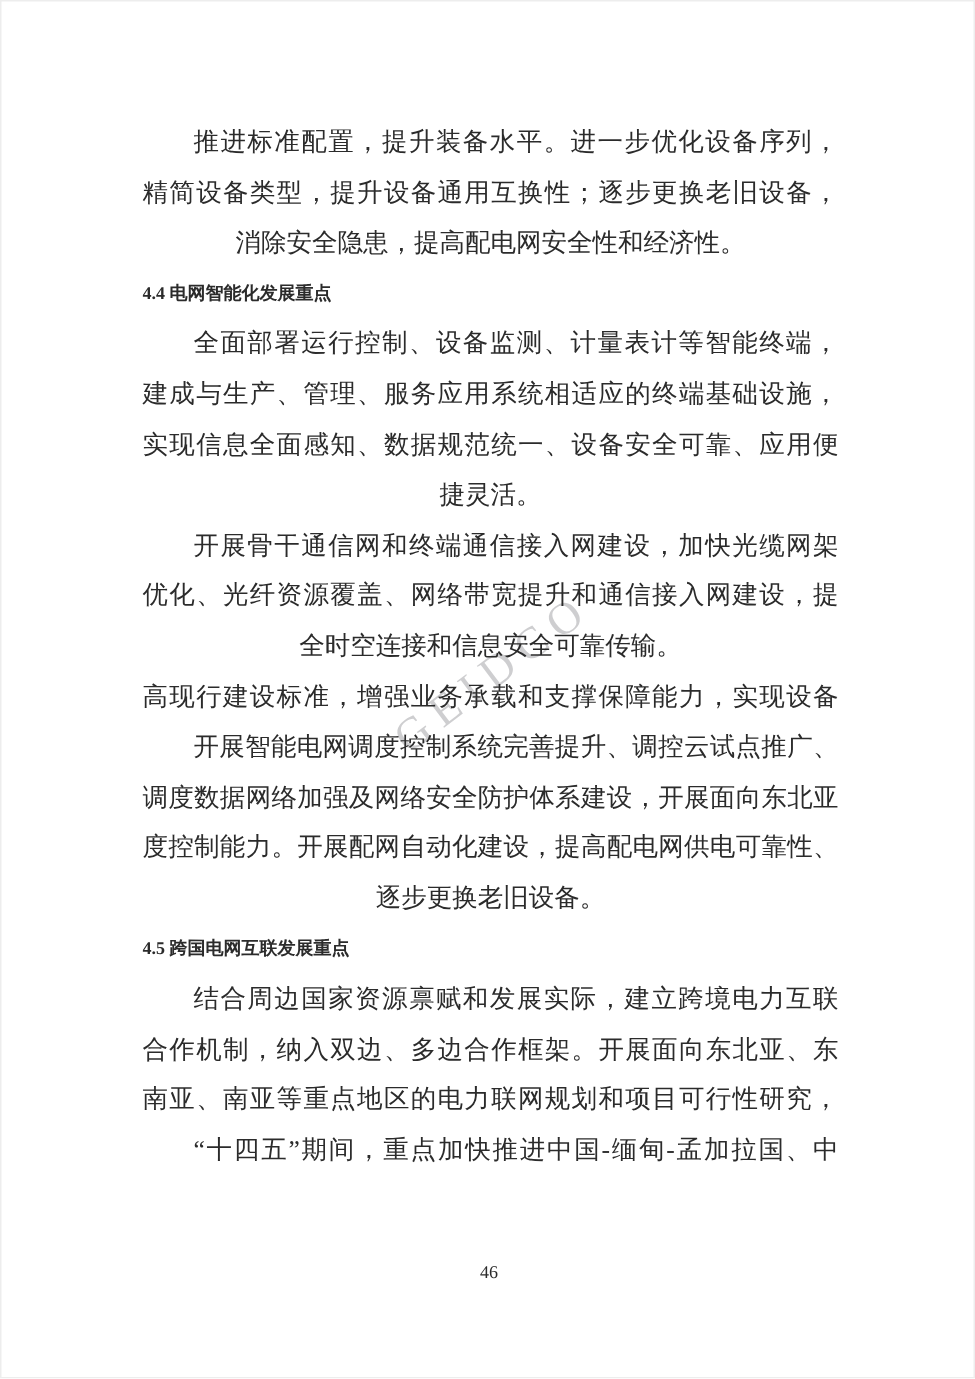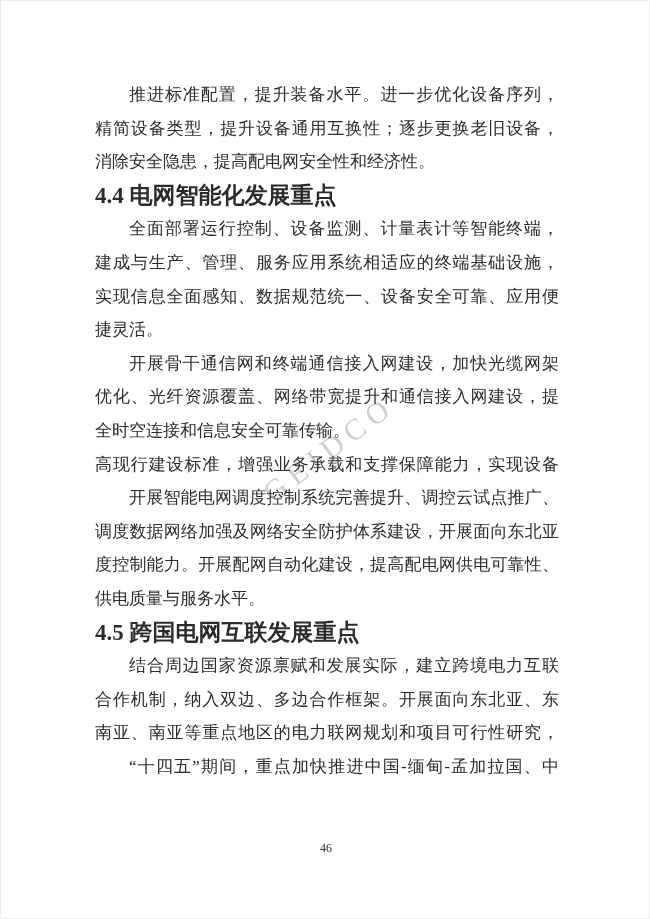--- a/index.html
+++ b/index.html
@@ -38,34 +38,34 @@
     position: absolute;
     left: 94px;
     top: 77px;
     width: 464px;
     z-index: 1;
   }
   .line {
     height: 33.6px;
     line-height: 33.6px;
     font-size: 17px;
-    text-align: left;
+    text-align: center;
     overflow: hidden;
   }
   .line.j {
     text-align: justify;
     text-align-last: justify;
     text-justify: inter-ideograph;
   }
   .line.in {
     text-indent: 34px;
   }
   .line.h {
     font-weight: 700;
-    font-size: 23px;
+    font-size: 12px;
     text-align: left;
     text-align-last: left;
   }
   .page-number {
     position: absolute;
     left: 0;
     top: 840px;
     width: 650px;
     text-align: center;
     font-size: 12px;
@@ -89,21 +89,21 @@
     <div class="line j">建成与生产、管理、服务应用系统相适应的终端基础设施，</div>
     <div class="line j">实现信息全面感知、数据规范统一、设备安全可靠、应用便</div>
     <div class="line">捷灵活。</div>
     <div class="line in j">开展骨干通信网和终端通信接入网建设，加快光缆网架</div>
     <div class="line j">优化、光纤资源覆盖、网络带宽提升和通信接入网建设，提</div>
     <div class="line">全时空连接和信息安全可靠传输。</div>
     <div class="line j">高现行建设标准，增强业务承载和支撑保障能力，实现设备</div>
     <div class="line in j">开展智能电网调度控制系统完善提升、调控云试点推广、</div>
     <div class="line j">调度数据网络加强及网络安全防护体系建设，开展面向东北亚</div>
     <div class="line j">度控制能力。开展配网自动化建设，提高配电网供电可靠性、</div>
-    <div class="line">供电质量与服务水平。</div>
+    <div class="line">逐步更换老旧设备。</div>
     <div class="line h">4.5 跨国电网互联发展重点</div>
     <div class="line in j">结合周边国家资源禀赋和发展实际，建立跨境电力互联</div>
     <div class="line j">合作机制，纳入双边、多边合作框架。开展面向东北亚、东</div>
     <div class="line j">南亚、南亚等重点地区的电力联网规划和项目可行性研究，</div>
     <div class="line in j">“十四五”期间，重点加快推进中国-缅甸-孟加拉国、中</div>
   </div>
 
   <div class="page-number">46</div>
 
 </div>

